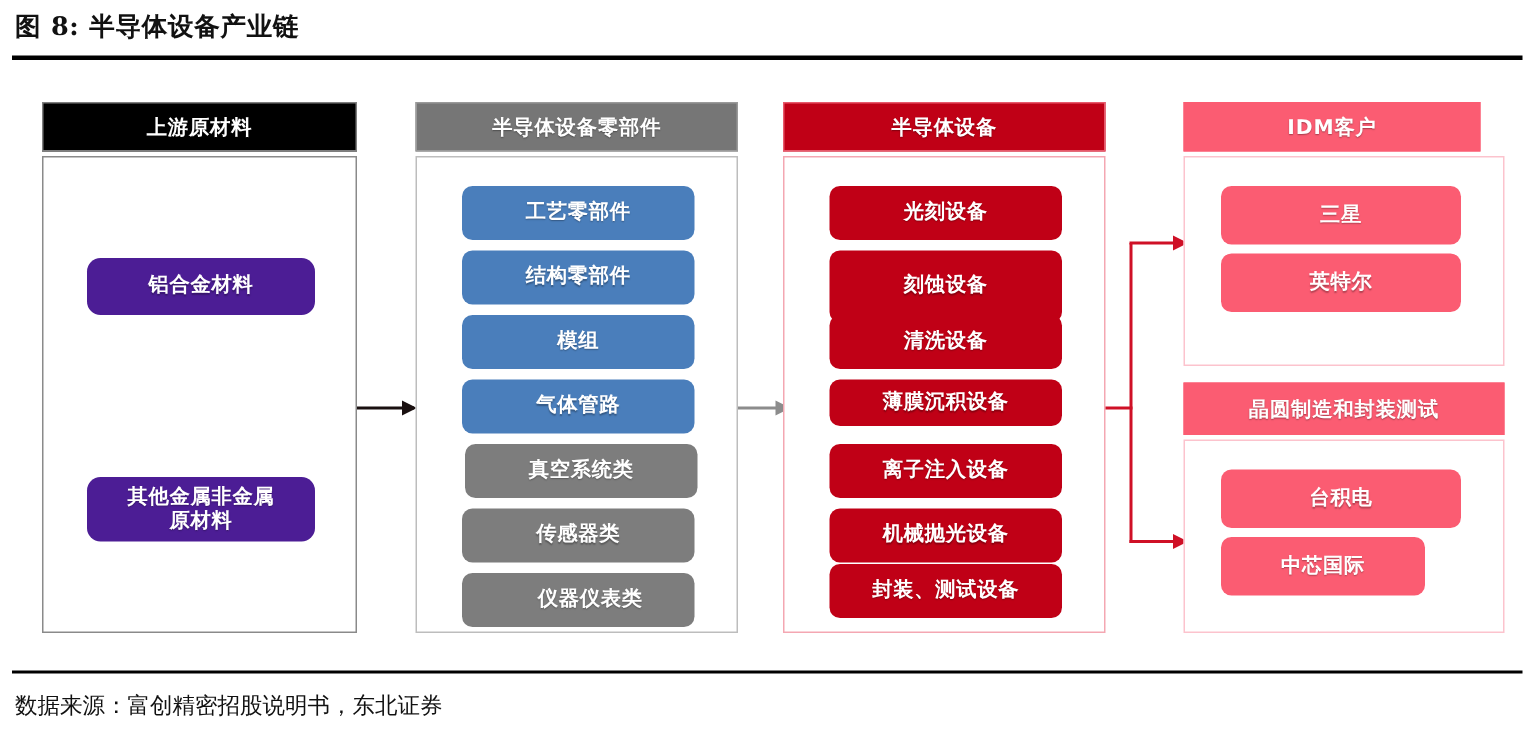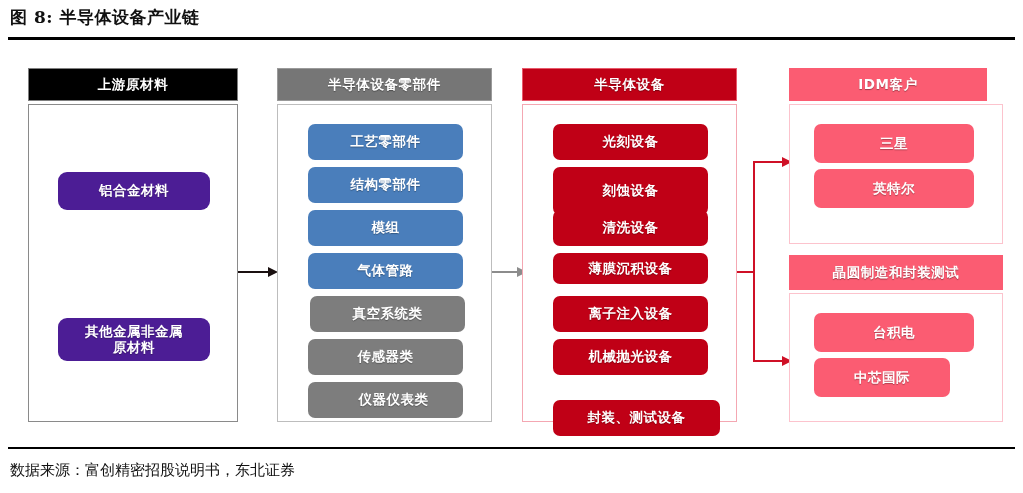--- a/index.html
+++ b/index.html
@@ -159,21 +159,21 @@
 
 <div class="col-header c3-header" style="left:522px; top:68px; width:215px; height:33px;">半导体设备</div>
 <div class="col-body c3-body" style="left:522px; top:104px; width:215px; height:318px;"></div>
 
 <div class="item c3-item" style="left:553px; top:124px; width:155px; height:36px;">光刻设备</div>
 <div class="item c3-item" style="left:553px; top:167px; width:155px; height:48px;">刻蚀设备</div>
 <div class="item c3-item" style="left:553px; top:210px; width:155px; height:36px;">清洗设备</div>
 <div class="item c3-item" style="left:553px; top:253px; width:155px; height:31px;">薄膜沉积设备</div>
 <div class="item c3-item" style="left:553px; top:296px; width:155px; height:36px;">离子注入设备</div>
 <div class="item c3-item" style="left:553px; top:339px; width:155px; height:36px;">机械抛光设备</div>
-<div class="item c3-item" style="left:553px; top:400px; width:167px; height:36px;">封装、测试设备</div>
+<div class="item c3-item" style="left:553px; top:376px; width:155px; height:36px;">封装、测试设备</div>
 
 <div class="conn">
 
   <div class="conn-line" style="left:737px; top:271px; width:18px; height:2px; background:#cf1026;"></div>
 
   <div class="conn-line" style="left:753px; top:162px; width:2px; height:200px; background:#cf1026;"></div>
 
   <div class="conn-line" style="left:753px; top:161px; width:35px; height:2px; background:#cf1026;"></div>
   <div class="arrow-head" style="left:782px; top:157px; border-left:10px solid #cf1026;"></div>
 

